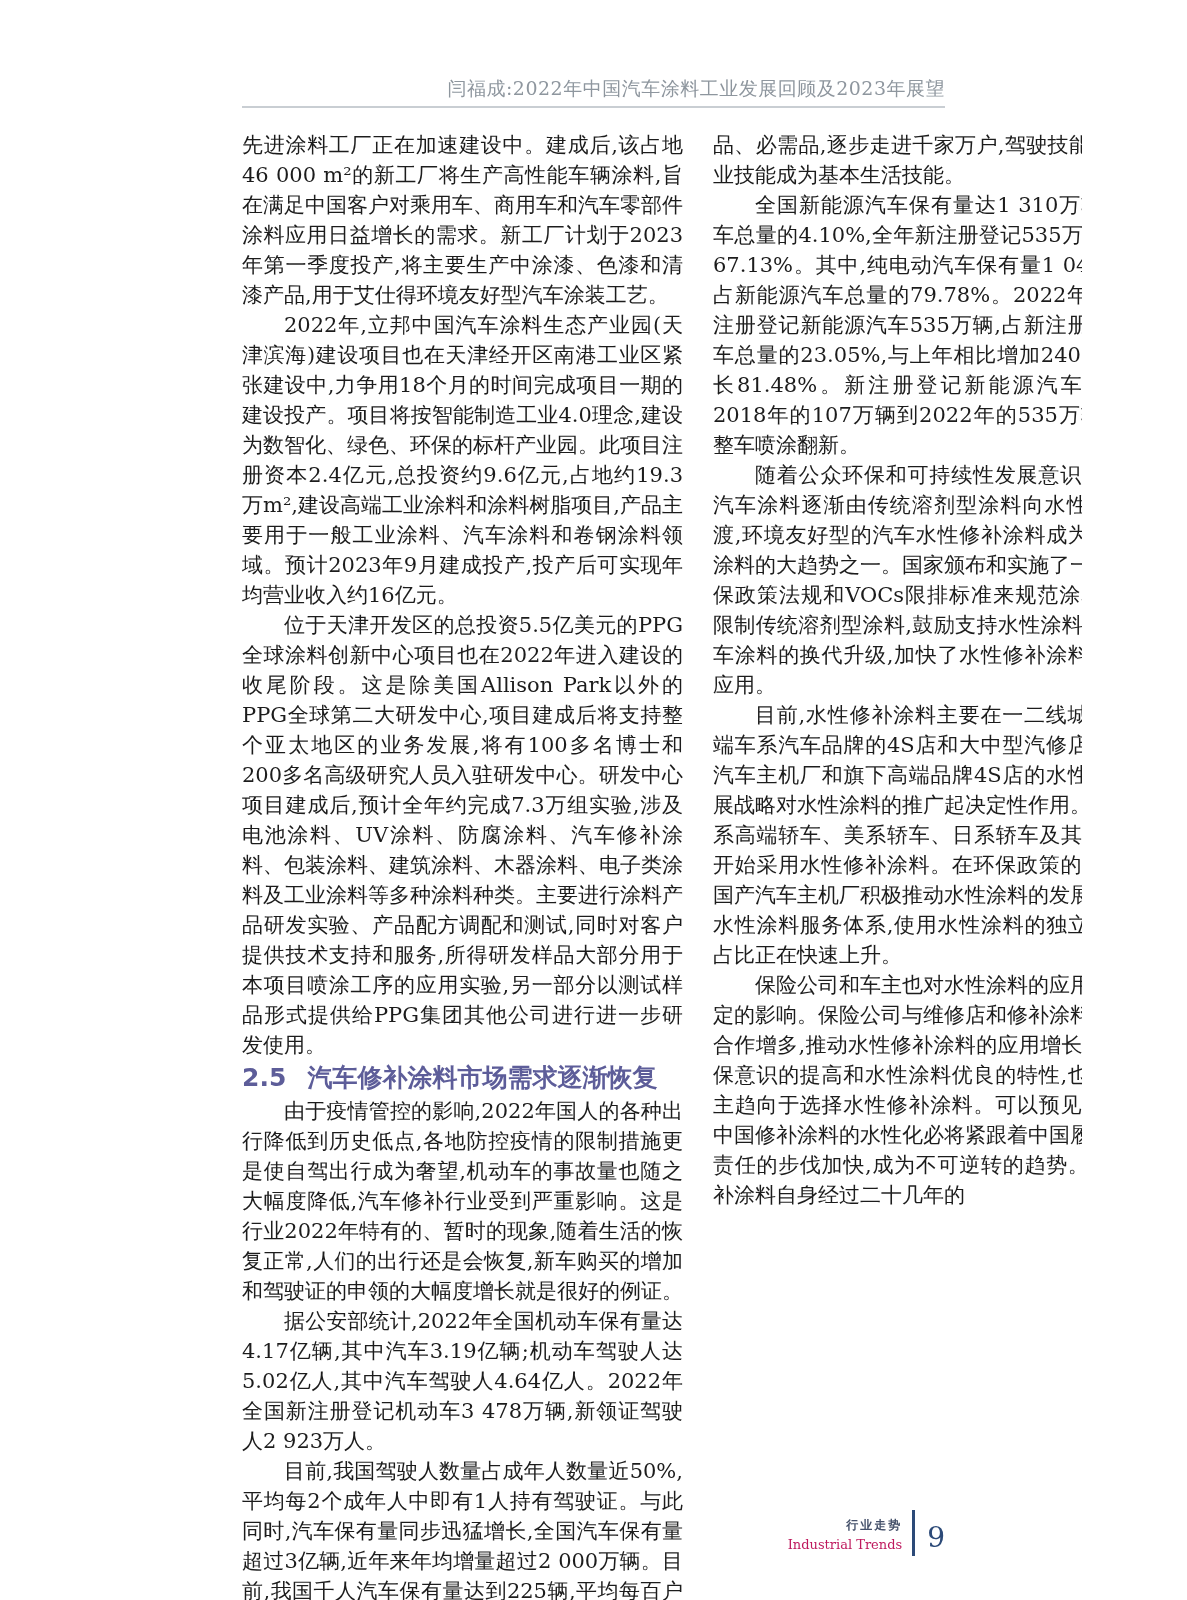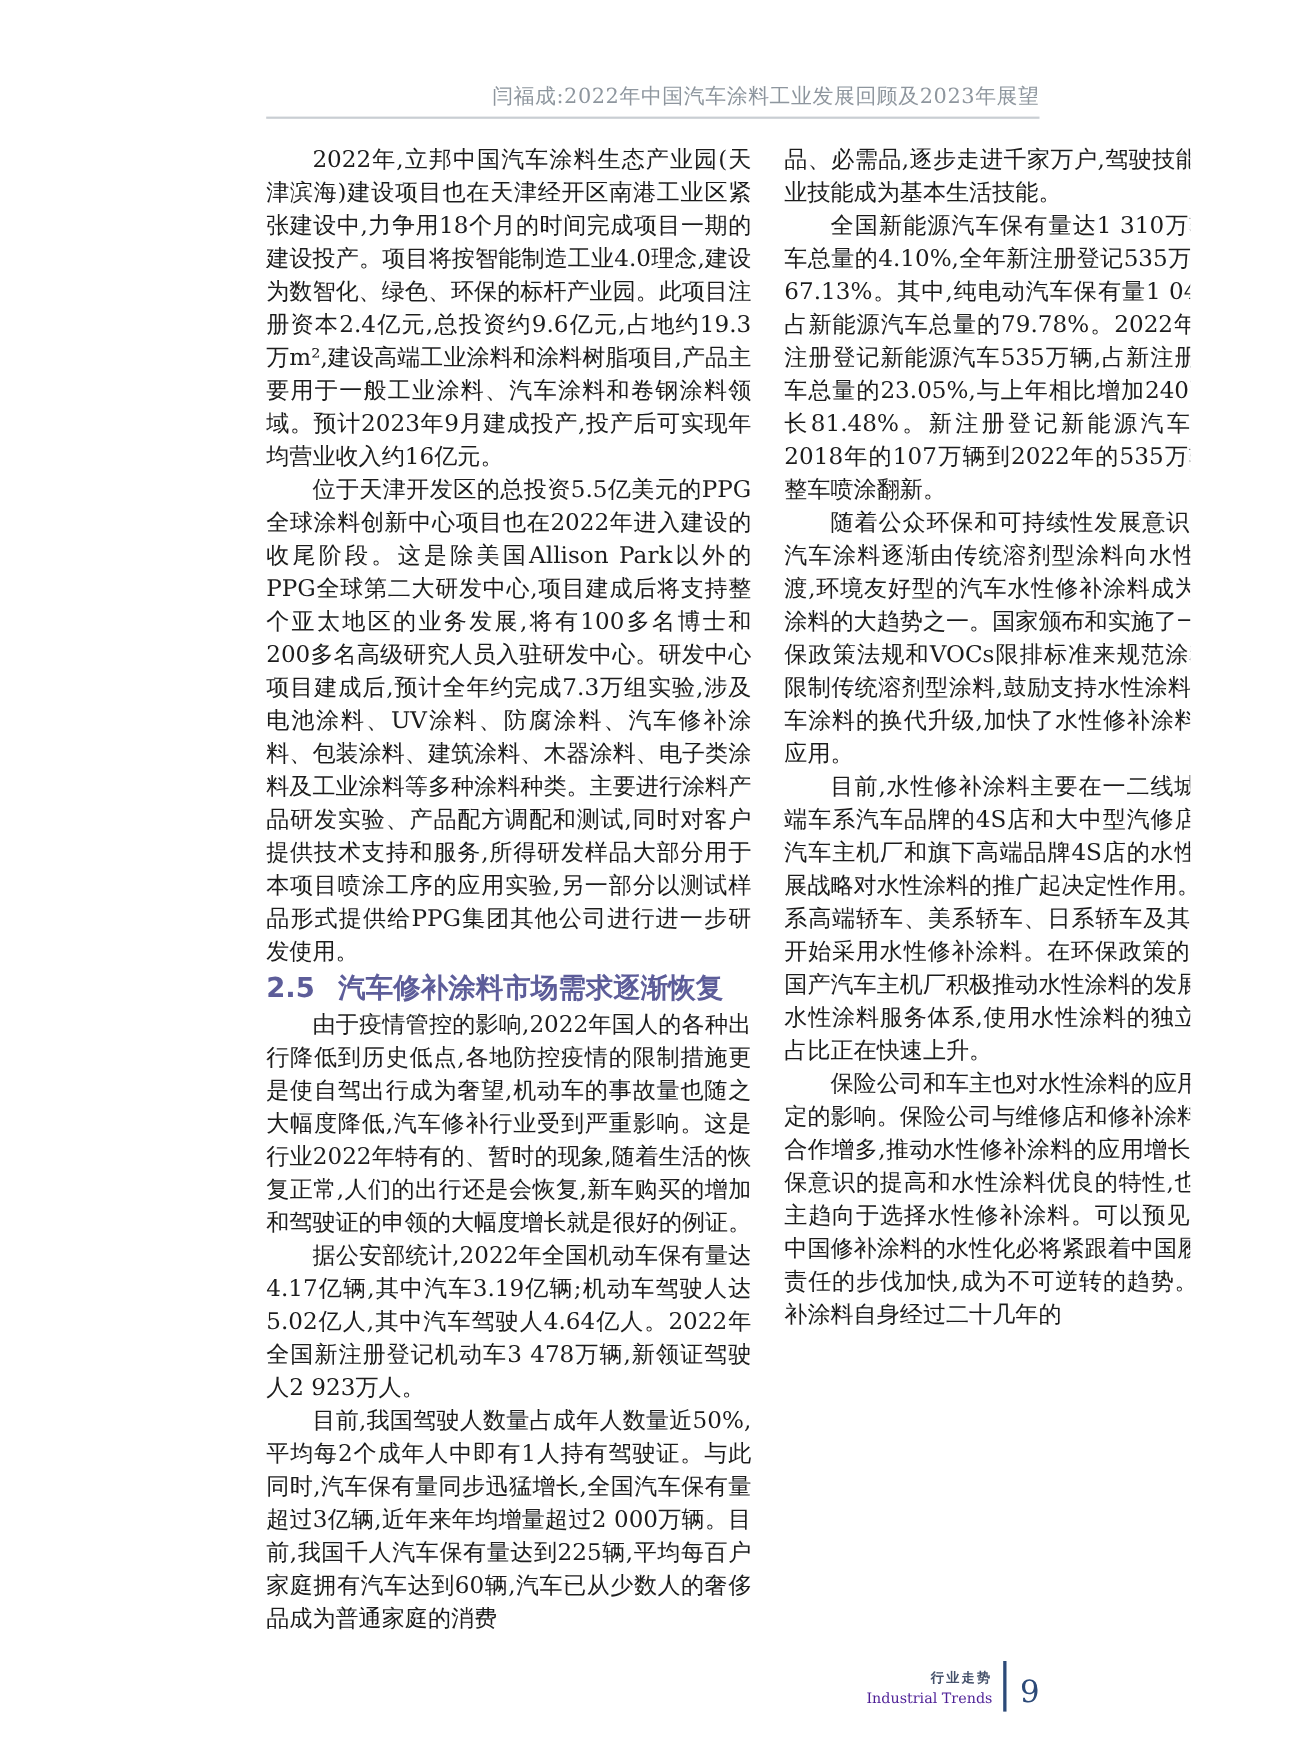--- a/index.html
+++ b/index.html
@@ -78,21 +78,21 @@
     font-weight: bold;
     font-size: 12px;
     line-height: 24px;
     color: #45516a;
     letter-spacing: 2px;
   }
   .footer-en {
     font-family: "DejaVu Serif", serif;
     font-size: 13px;
     line-height: 16px;
-    color: #4c1d95;
+    color: #be185d;
   }
   .footer-bar {
     width: 3px;
     height: 46px;
     background: #2c4a78;
     margin-right: 12px;
   }
   .footer-page {
     font-family: "DejaVu Serif", serif;
     font-size: 28px;
@@ -104,20 +104,21 @@
 <body>
 
 <div class="page">
 
   <div class="running-title">闫福成:2022年中国汽车涂料工业发展回顾及2023年展望</div>
   <div class="header-rule"></div>
 
   <div class="columns">
 
     <div class="column">
+      <p class="no-indent">先进涂料工厂正在加速建设中。建成后,该占地46 000 m²的新工厂将生产高性能车辆涂料,旨在满足中国客户对乘用车、商用车和汽车零部件涂料应用日益增长的需求。新工厂计划于2023年第一季度投产,将主要生产中涂漆、色漆和清漆产品,用于艾仕得环境友好型汽车涂装工艺。</p>
       <p>2022年,立邦中国汽车涂料生态产业园(天津滨海)建设项目也在天津经开区南港工业区紧张建设中,力争用18个月的时间完成项目一期的建设投产。项目将按智能制造工业4.0理念,建设为数智化、绿色、环保的标杆产业园。此项目注册资本2.4亿元,总投资约9.6亿元,占地约19.3万m²,建设高端工业涂料和涂料树脂项目,产品主要用于一般工业涂料、汽车涂料和卷钢涂料领域。预计2023年9月建成投产,投产后可实现年均营业收入约16亿元。</p>
       <p>位于天津开发区的总投资5.5亿美元的PPG全球涂料创新中心项目也在2022年进入建设的收尾阶段。这是除美国Allison Park以外的PPG全球第二大研发中心,项目建成后将支持整个亚太地区的业务发展,将有100多名博士和200多名高级研究人员入驻研发中心。研发中心项目建成后,预计全年约完成7.3万组实验,涉及电池涂料、UV涂料、防腐涂料、汽车修补涂料、包装涂料、建筑涂料、木器涂料、电子类涂料及工业涂料等多种涂料种类。主要进行涂料产品研发实验、产品配方调配和测试,同时对客户提供技术支持和服务,所得研发样品大部分用于本项目喷涂工序的应用实验,另一部分以测试样品形式提供给PPG集团其他公司进行进一步研发使用。</p>
       <h2 class="section-heading">
         <span class="section-number">2.5</span><span class="section-title">汽车修补涂料市场需求逐渐恢复</span>
       </h2>
       <p>由于疫情管控的影响,2022年国人的各种出行降低到历史低点,各地防控疫情的限制措施更是使自驾出行成为奢望,机动车的事故量也随之大幅度降低,汽车修补行业受到严重影响。这是行业2022年特有的、暂时的现象,随着生活的恢复正常,人们的出行还是会恢复,新车购买的增加和驾驶证的申领的大幅度增长就是很好的例证。</p>
       <p>据公安部统计,2022年全国机动车保有量达4.17亿辆,其中汽车3.19亿辆;机动车驾驶人达5.02亿人,其中汽车驾驶人4.64亿人。2022年全国新注册登记机动车3 478万辆,新领证驾驶人2 923万人。</p>
       <p>目前,我国驾驶人数量占成年人数量近50%,平均每2个成年人中即有1人持有驾驶证。与此同时,汽车保有量同步迅猛增长,全国汽车保有量超过3亿辆,近年来年均增量超过2 000万辆。目前,我国千人汽车保有量达到225辆,平均每百户家庭拥有汽车达到60辆,汽车已从少数人的奢侈品成为普通家庭的消费</p>
     </div>
 

